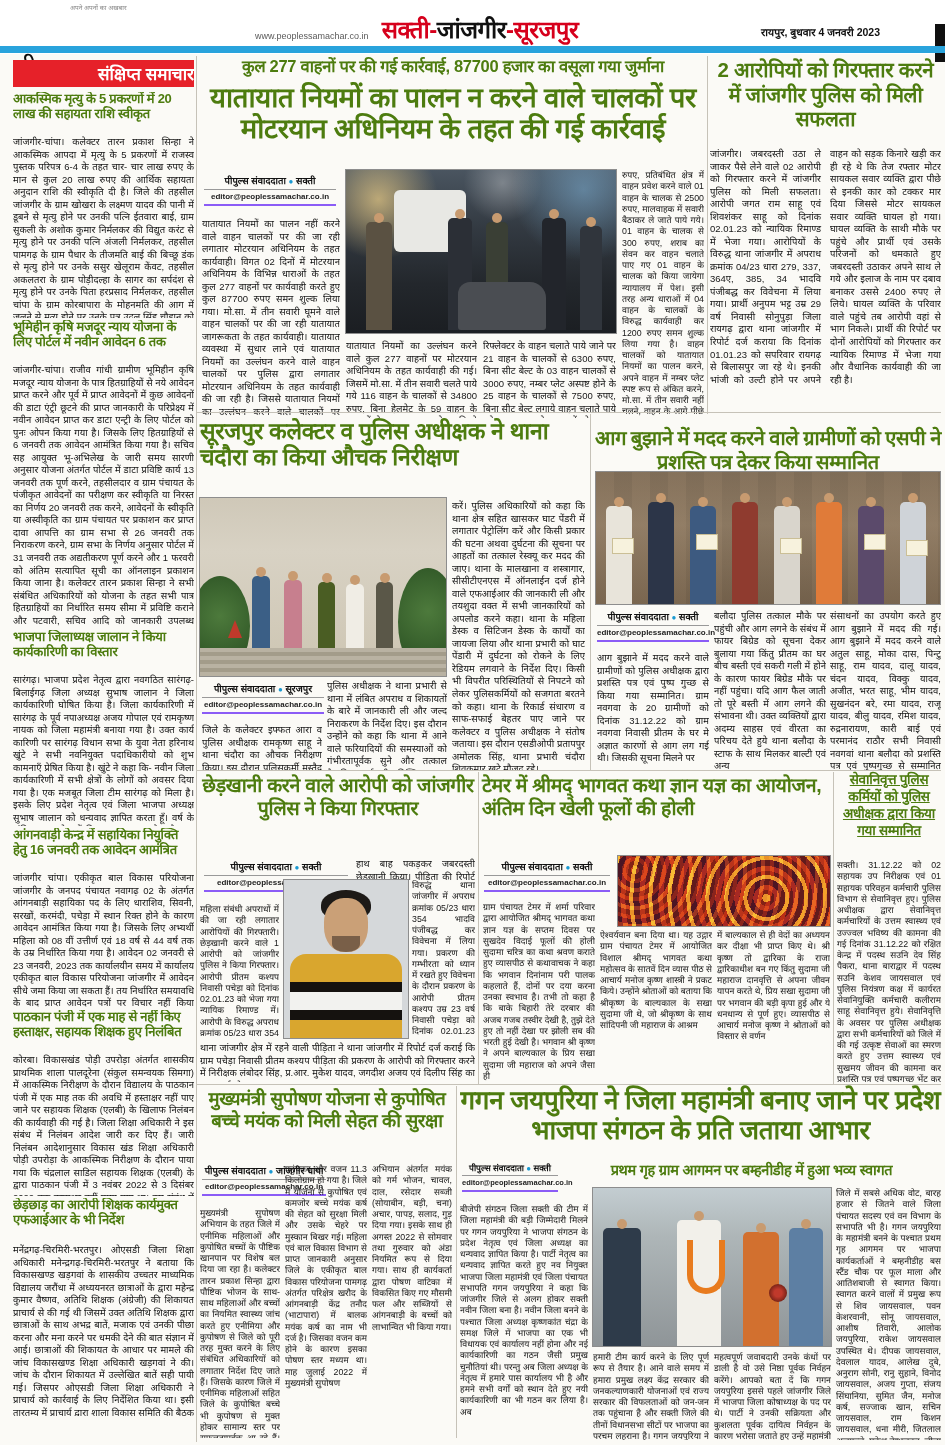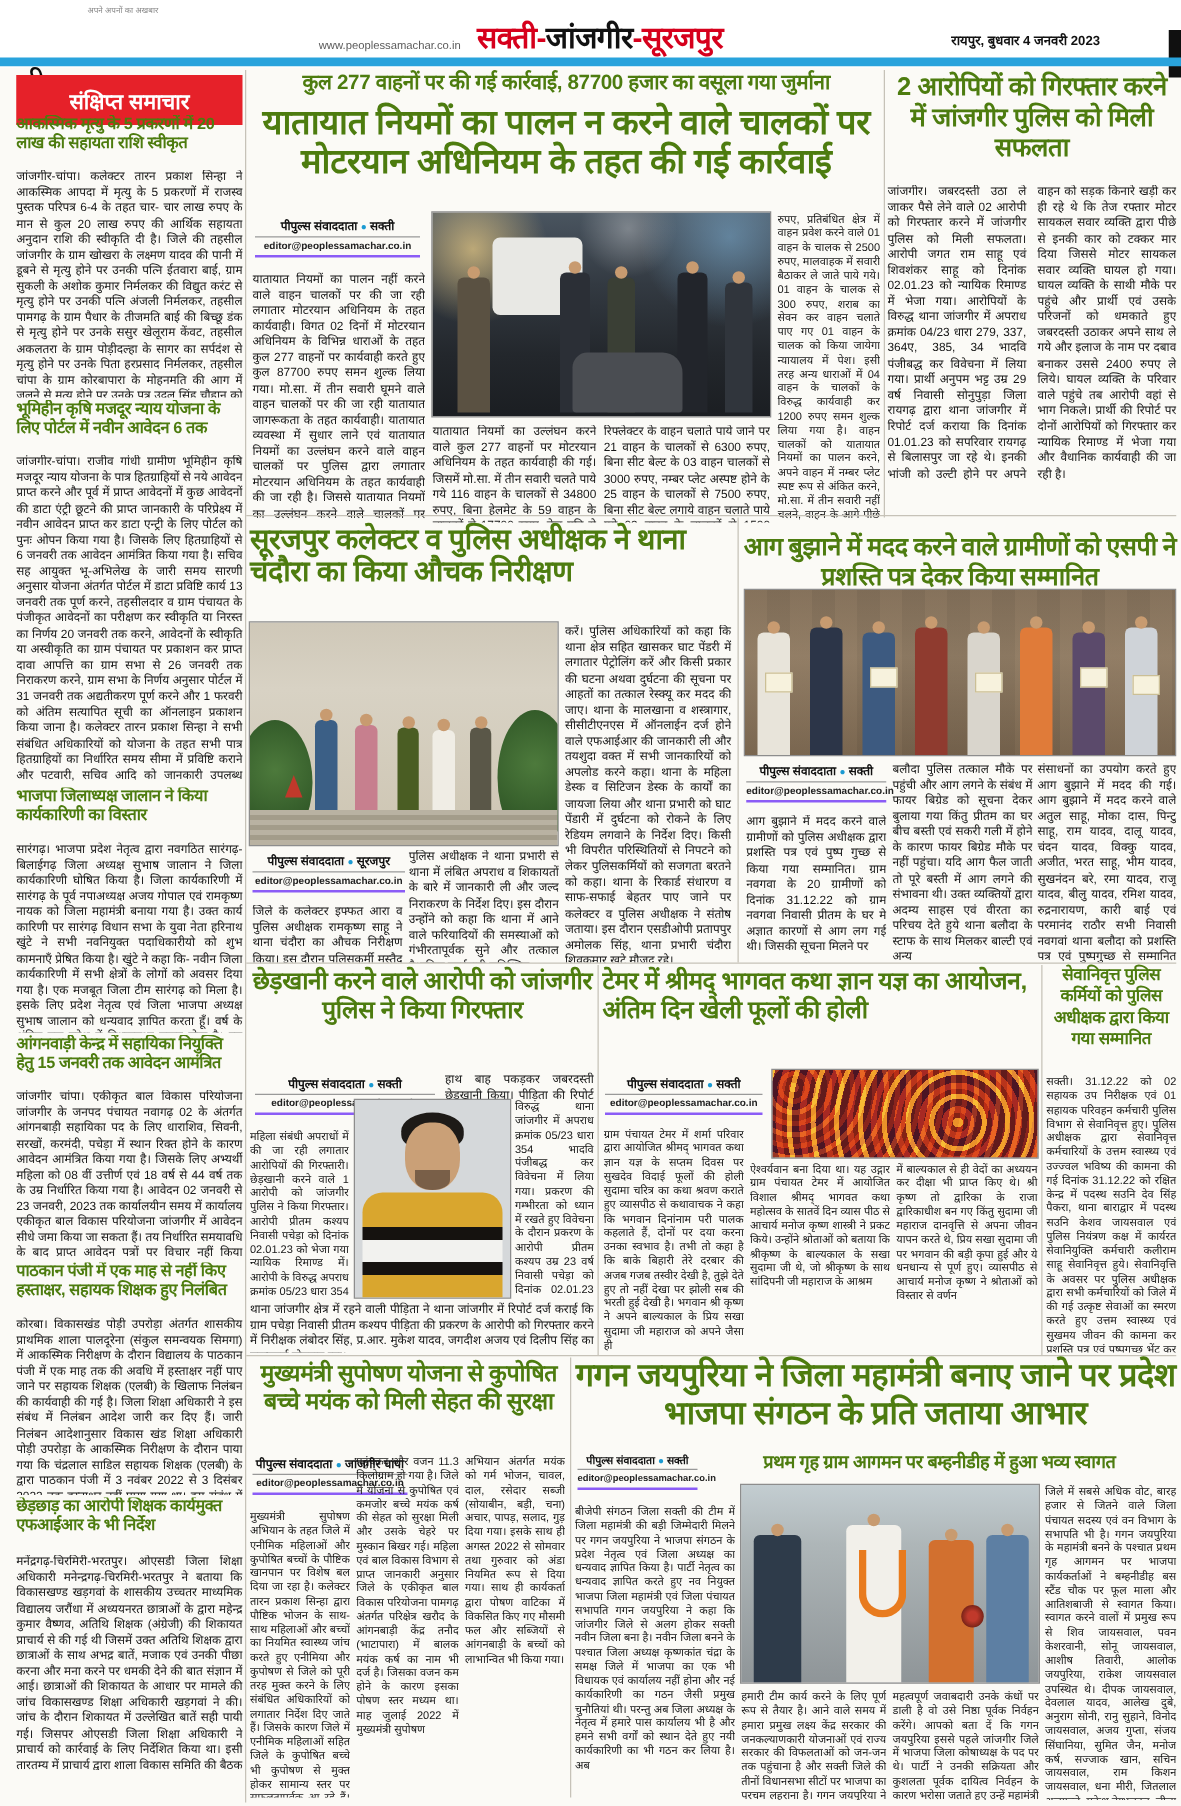--- a/index.html
+++ b/index.html
@@ -36,35 +36,35 @@
   <div class="abs center" style="left:320px;top:12px;width:320px;font-size:24px;font-weight:800;letter-spacing:-0.5px;">
     <span class="red">सक्ती-</span><span class="blk">जांजगीर</span><span class="red">-सूरजपुर</span>
   </div>
   <div class="abs" style="left:735px;top:25px;width:145px;text-align:right;font-size:10.5px;font-weight:700;color:#111;">रायपुर, बुधवार 4 जनवरी 2023</div>
   <div class="abs" style="left:893px;top:24px;width:42px;height:38px;background:#101010;color:#fff;display:flex;align-items:center;justify-content:center;margin-left:42px;">
     <span style="font-size:21px;font-weight:700;">05</span>
   </div>
   <div class="abs" style="left:0;top:46px;width:945px;height:7px;background:#29a3dc;"></div>
 </div>
 
-<div class="abs redbox" style="left:13px;top:60px;width:181px;height:40px;font-size:17px;">
+<div class="abs redbox" style="left:13px;top:60px;width:181px;height:27px;font-size:17px;justify-content:flex-end;">
   <span>संक्षिप्त समाचार</span>
 </div>
 <div class="vline" style="left:196px;top:56px;height:1386px;"></div>
 
 <div class="abs hl" style="left:13px;top:92px;width:181px;height:42px;font-size:13px;overflow:hidden;">आकस्मिक मृत्यु के 5 प्रकरणों में 20 लाख की सहायता राशि स्वीकृत</div>
 <div class="abs bt" style="left:13px;top:136px;width:181px;height:182px;">जांजगीर-चांपा। कलेक्टर तारन प्रकाश सिन्हा ने आकस्मिक आपदा में मृत्यु के 5 प्रकरणों में राजस्व पुस्तक परिपत्र 6-4 के तहत चार- चार लाख रुपए के मान से कुल 20 लाख रुपए की आर्थिक सहायता अनुदान राशि की स्वीकृति दी है। जिले की तहसील जांजगीर के ग्राम खोखरा के लक्ष्मण यादव की पानी में डूबने से मृत्यु होने पर उनकी पत्नि ईतवारा बाई, ग्राम सुकली के अशोक कुमार निर्मलकर की विद्युत करंट से मृत्यु होने पर उनकी पत्नि अंजली निर्मलकर, तहसील पामगढ़ के ग्राम पैधार के तीजमति बाई की बिच्छू डंक से मृत्यु होने पर उनके ससुर खेलूराम केंवट, तहसील अकलतरा के ग्राम पोड़ीदल्हा के सागर का सर्पदंश से मृत्यु होने पर उनके पिता हरप्रसाद निर्मलकर, तहसील चांपा के ग्राम कोरबापारा के मोहनमति की आग में जलने से मृत्यु होने पर उनके पुत्र उदल सिंह चौहान को राजस्व पुस्तक परिपत्र 6-4 के तहत प्रत्येक प्रकरण में चार-चार लाख रुपए की सहायता राशि स्वीकृत की गई है।</div>
 
 <div class="abs hl" style="left:13px;top:320px;width:181px;height:42px;font-size:13px;overflow:hidden;">भूमिहीन कृषि मजदूर न्याय योजना के लिए पोर्टल में नवीन आवेदन 6 तक</div>
 <div class="abs bt" style="left:13px;top:364px;width:181px;height:262px;">जांजगीर-चांपा। राजीव गांधी ग्रामीण भूमिहीन कृषि मजदूर न्याय योजना के पात्र हितग्राहियों से नये आवेदन प्राप्त करने और पूर्व में प्राप्त आवेदनों में कुछ आवेदनों की डाटा एंट्री छूटने की प्राप्त जानकारी के परिप्रेक्ष्य में नवीन आवेदन प्राप्त कर डाटा एन्ट्री के लिए पोर्टल को पुनः ओपन किया गया है। जिसके लिए हितग्राहियों से 6 जनवरी तक आवेदन आमंत्रित किया गया है। सचिव सह आयुक्त भू-अभिलेख के जारी समय सारणी अनुसार योजना अंतर्गत पोर्टल में डाटा प्रविष्टि कार्य 13 जनवरी तक पूर्ण करने, तहसीलदार व ग्राम पंचायत के पंजीकृत आवेदनों का परीक्षण कर स्वीकृति या निरस्त का निर्णय 20 जनवरी तक करने, आवेदनों के स्वीकृति या अस्वीकृति का ग्राम पंचायत पर प्रकाशन कर प्राप्त दावा आपत्ति का ग्राम सभा से 26 जनवरी तक निराकरण करने, ग्राम सभा के निर्णय अनुसार पोर्टल में 31 जनवरी तक अद्यतीकरण पूर्ण करने और 1 फरवरी को अंतिम सत्यापित सूची का ऑनलाइन प्रकाशन किया जाना है। कलेक्टर तारन प्रकाश सिन्हा ने सभी संबंधित अधिकारियों को योजना के तहत सभी पात्र हितग्राहियों का निर्धारित समय सीमा में प्रविष्टि कराने और पटवारी, सचिव आदि को जानकारी उपलब्ध कराते हुए कोटवारों के माध्यम से जमीनी स्तर पर मुनादी कराने के निर्देश दिए हैं।</div>
 
 <div class="abs hl" style="left:13px;top:630px;width:181px;height:42px;font-size:13px;overflow:hidden;">भाजपा जिलाध्यक्ष जालान ने किया कार्यकारिणी का विस्तार</div>
 <div class="abs bt" style="left:13px;top:674px;width:181px;height:152px;">सारंगढ़। भाजपा प्रदेश नेतृत्व द्वारा नवगठित सारंगढ़-बिलाईगढ़ जिला अध्यक्ष सुभाष जालान ने जिला कार्यकारिणी घोषित किया है। जिला कार्यकारिणी में सारंगढ़ के पूर्व नपाअध्यक्ष अजय गोपाल एवं रामकृष्ण नायक को जिला महामंत्री बनाया गया है। उक्त कार्य कारिणी पर सारंगढ़ विधान सभा के युवा नेता हरिनाथ खुंटे ने सभी नवनियुक्त पदाधिकारीयो को शुभ कामनाएँ प्रेषित किया है। खुंटे ने कहा कि- नवीन जिला कार्यकारिणी में सभी क्षेत्रों के लोगों को अवसर दिया गया है। एक मजबूत जिला टीम सारंगढ़ को मिला है। इसके लिए प्रदेश नेतृत्व एवं जिला भाजपा अध्यक्ष सुभाष जालान को धन्यवाद ज्ञापित करता हूँ। वर्ष के अंतिम तक प्रदेश में विधानसभा चुनाव होना है। इस दृष्टि से यह कार्यकारिणी महत्वपूर्ण माना जा रहा है।</div>
 
-<div class="abs hl" style="left:13px;top:828px;width:181px;height:42px;font-size:13px;overflow:hidden;">आंगनवाड़ी केन्द्र में सहायिका नियुक्ति हेतु 15 जनवरी तक आवेदन आमंत्रित</div>
+<div class="abs hl" style="left:13px;top:828px;width:181px;height:42px;font-size:13px;overflow:hidden;">आंगनवाड़ी केन्द्र में सहायिका नियुक्ति हेतु 16 जनवरी तक आवेदन आमंत्रित</div>
 <div class="abs bt" style="left:13px;top:872px;width:181px;height:136px;">जांजगीर चांपा। एकीकृत बाल विकास परियोजना जांजगीर के जनपद पंचायत नवागढ़ 02 के अंतर्गत आंगनबाड़ी सहायिका पद के लिए धाराशिव, सिवनी, सरखों, करमंदी, पचेड़ा में स्थान रिक्त होने के कारण आवेदन आमंत्रित किया गया है। जिसके लिए अभ्यर्थी महिला को 08 वीं उत्तीर्ण एवं 18 वर्ष से 44 वर्ष तक के उम्र निर्धारित किया गया है। आवेदन 02 जनवरी से 23 जनवरी, 2023 तक कार्यालयीन समय में कार्यालय एकीकृत बाल विकास परियोजना जांजगीर में आवेदन सीधे जमा किया जा सकता हैं। तय निर्धारित समयावधि के बाद प्राप्त आवेदन पत्रों पर विचार नहीं किया जायेगा।</div>
 
 <div class="abs hl" style="left:13px;top:1010px;width:181px;height:42px;font-size:13px;overflow:hidden;">पाठकान पंजी में एक माह से नहीं किए हस्ताक्षर, सहायक शिक्षक हुए निलंबित</div>
 <div class="abs bt" style="left:13px;top:1054px;width:181px;height:142px;">कोरबा। विकासखंड पोड़ी उपरोड़ा अंतर्गत शासकीय प्राथमिक शाला पालदूरेना (संकुल समन्वयक सिमगा) में आकस्मिक निरीक्षण के दौरान विद्यालय के पाठकान पंजी में एक माह तक की अवधि में हस्ताक्षर नहीं पाए जाने पर सहायक शिक्षक (एलबी) के खिलाफ निलंबन की कार्यवाही की गई है। जिला शिक्षा अधिकारी ने इस संबंध में निलंबन आदेश जारी कर दिए हैं। जारी निलंबन आदेशानुसार विकास खंड शिक्षा अधिकारी पोड़ी उपरोड़ा के आकस्मिक निरीक्षण के दौरान पाया गया कि चंद्रलाल साडिल सहायक शिक्षक (एलबी) के द्वारा पाठकान पंजी में 3 नवंबर 2022 से 3 दिसंबर 2022 तक हस्ताक्षर नहीं पाया गया था। इस संबंध में सहायक शिक्षक को स्पष्टीकरण जारी किया गया था जो संतोषप्रद नहीं पाया गया।</div>
 
 <div class="abs hl" style="left:13px;top:1198px;width:181px;height:44px;font-size:13px;overflow:hidden;">छेड़छाड़ का आरोपी शिक्षक कार्यमुक्त एफआईआर के भी निर्देश</div>
 <div class="abs bt" style="left:13px;top:1244px;width:181px;height:172px;">मनेंद्रगढ़-चिरमिरी-भरतपुर। ओएसडी जिला शिक्षा अधिकारी मनेन्द्रगढ़-चिरमिरी-भरतपुर ने बताया कि विकासखण्ड खड़गवां के शासकीय उच्चतर माध्यमिक विद्यालय जरौंधा में अध्ययनरत छात्राओं के द्वारा महेन्द्र कुमार वैष्णव, अतिथि शिक्षक (अंग्रेजी) की शिकायत प्राचार्य से की गई थी जिसमें उक्त अतिथि शिक्षक द्वारा छात्राओं के साथ अभद्र बातें, मजाक एवं उनकी पीछा करना और मना करने पर धमकी देने की बात संज्ञान में आई। छात्राओं की शिकायत के आधार पर मामले की जांच विकासखण्ड शिक्षा अधिकारी खड़गवां ने की। जांच के दौरान शिकायत में उल्लेखित बातें सही पायी गई। जिसपर ओएसडी जिला शिक्षा अधिकारी ने प्राचार्य को कार्रवाई के लिए निर्देशित किया था। इसी तारतम्य में प्राचार्य द्वारा शाला विकास समिति की बैठक कर उक्त अतिथि शिक्षक को कार्य से पृथक कर दिया गया है।</div>
 
 <div class="abs hl center" style="left:200px;top:57px;width:506px;font-size:16.5px;">कुल 277 वाहनों पर की गई कार्रवाई, 87700 हजार का वसूला गया जुर्माना</div>
 <div class="abs hl center" style="left:200px;top:82px;width:506px;font-size:27.5px;line-height:1.13;">यातायात नियमों का पालन न करने वाले चालकों पर मोटरयान अधिनियम के तहत की गई कार्रवाई</div>
@@ -177,21 +177,21 @@
 </div>
 
 <div class="photo" style="left:618px;top:856px;width:212px;height:70px;background:repeating-radial-gradient(circle at 8% 20%,#d98f4a 0 4px,#8a4a3a 4px 9px,#c2643c 9px 13px,#6b3a4a 13px 18px),repeating-radial-gradient(circle at 70% 60%,#e8b25a 0 4px,#7a3a2e 4px 8px,#b35a3c 8px 13px,#5a2e3e 13px 19px);background-blend-mode:overlay;"></div>
 
 <div class="abs bt bt9" style="left:483px;top:902px;width:112px;height:180px;">ग्राम पंचायत टेमर में शर्मा परिवार द्वारा आयोजित श्रीमद् भागवत कथा ज्ञान यज्ञ के सप्तम दिवस पर सुखदेव विदाई फूलों की होली सुदामा चरित्र का कथा श्रवण कराते हुए व्यासपीठ से कथावाचक ने कहा कि भगवान दिनांनाम परी पालक कहलाते हैं, दोनों पर दया करना उनका स्वभाव है। तभी तो कहा है कि बाके बिहारी तेरे दरबार की अजब गजब तस्वीर देखी है, तुझे देते हुए तो नहीं देखा पर झोली सब की भरती हुई देखी है। भगवान श्री कृष्ण ने अपने बाल्यकाल के प्रिय सखा सुदामा जी महाराज को अपने जैसा ही</div>
 <div class="abs bt bt9" style="left:600px;top:930px;width:112px;height:152px;">ऐश्वर्यवान बना दिया था। यह उद्गार ग्राम पंचायत टेमर में आयोजित विशाल श्रीमद् भागवत कथा महोत्सव के सातवें दिन व्यास पीठ से आचार्य मनोज कृष्ण शास्त्री ने प्रकट किये। उन्होंने श्रोताओं को बताया कि श्रीकृष्ण के बाल्यकाल के सखा सुदामा जी थे, जो श्रीकृष्ण के साथ सांदिपनी जी महाराज के आश्रम</div>
 <div class="abs bt bt9" style="left:717px;top:930px;width:113px;height:152px;">में बाल्यकाल से ही वेदों का अध्ययन कर दीक्षा भी प्राप्त किए थे। श्री कृष्ण तो द्वारिका के राजा द्वारिकाधीश बन गए किंतु सुदामा जी महाराज दानवृत्ति से अपना जीवन यापन करते थे, प्रिय सखा सुदामा जी पर भगवान की बड़ी कृपा हुई और ये धनधान्य से पूर्ण हुए। व्यासपीठ से आचार्य मनोज कृष्ण ने श्रोताओं को विस्तार से वर्णन</div>
 
 <div class="vline" style="left:833px;top:772px;height:312px;"></div>
 
-<div class="abs hl center" style="left:837px;top:772px;width:104px;font-size:13.5px;line-height:1.25;">सेवानिवृत्त पुलिस कर्मियों को पुलिस अधीक्षक द्वारा किया गया सम्मानित</div>
+<div class="abs hl center" style="left:837px;top:772px;width:104px;font-size:13.5px;line-height:1.25;text-decoration:underline;">सेवानिवृत्त पुलिस कर्मियों को पुलिस अधीक्षक द्वारा किया गया सम्मानित</div>
 <div class="abs bt bt9" style="left:837px;top:860px;width:104px;height:222px;">सक्ती। 31.12.22 को 02 सहायक उप निरीक्षक एवं 01 सहायक परिवहन कर्मचारी पुलिस विभाग से सेवानिवृत्त हुए। पुलिस अधीक्षक द्वारा सेवानिवृत्त कर्मचारियों के उत्तम स्वास्थ्य एवं उज्ज्वल भविष्य की कामना की गई दिनांक 31.12.22 को रक्षित केन्द्र में पदस्थ सउनि देव सिंह पैकरा, थाना बाराद्वार में पदस्थ सउनि केशव जायसवाल एवं पुलिस नियंत्रण कक्ष में कार्यरत सेवानियुक्ति कर्मचारी कलीराम साहू सेवानिवृत्त हुये। सेवानिवृत्ति के अवसर पर पुलिस अधीक्षक द्वारा सभी कर्मचारियों को जिले में की गई उत्कृष्ट सेवाओं का स्मरण करते हुए उत्तम स्वास्थ्य एवं सुखमय जीवन की कामना कर प्रशस्ति पत्र एवं पुष्पगुच्छ भेंट कर सम्मानित किया गया।</div>
 
 <div class="hline" style="left:197px;top:1084px;width:744px;"></div>
 
 <div class="abs hl center" style="left:200px;top:1088px;width:254px;font-size:18.5px;line-height:1.2;">मुख्यमंत्री सुपोषण योजना से कुपोषित बच्चे मयंक को मिली सेहत की सुरक्षा</div>
 <div class="abs byline" style="left:202px;top:1162px;width:124px;">
   <div class="byline-name"><span>पीपुल्स संवाददाता</span> <span class="dot">●</span> <span>जांजगीर चांपा</span></div>
   <div class="byline-email">editor@peoplessamachar.co.in</div>
 </div>
 <div class="abs bt bt9" style="left:200px;top:1208px;width:80px;height:230px;">मुख्यमंत्री सुपोषण अभियान के तहत जिले में एनीमिक महिलाओं और कुपोषित बच्चों के पौष्टिक खानपान पर विशेष बल दिया जा रहा है। कलेक्टर तारन प्रकाश सिन्हा द्वारा पौष्टिक भोजन के साथ-साथ महिलाओं और बच्चों का नियमित स्वास्थ्य जांच करते हुए एनीमिया और कुपोषण से जिले को पूरी तरह मुक्त करने के लिए संबंधित अधिकारियों को लगातार निर्देश दिए जाते हैं। जिसके कारण जिले में एनीमिक महिलाओं सहित जिले के कुपोषित बच्चे भी कुपोषण से मुक्त होकर सामान्य स्तर पर सफलतापूर्वक आ रहे हैं। इसी क्रम में ग्राम तनौद के शारद कर्ष और खुशी कर्ष के पुत्र मयंक कर्ष जो 2 वर्ष 11 माह के है, बच्चे मयंक का जून 2022 में मध्यम पोषण स्तर के साथ वजन 10.3 किलोग्राम था तथा मुख्यमंत्री सुपोषण योजना के बेहतर क्रियान्वयन से नवंबर 2022 में मयंक का पोषण सामान्य स्तर पर</div>

